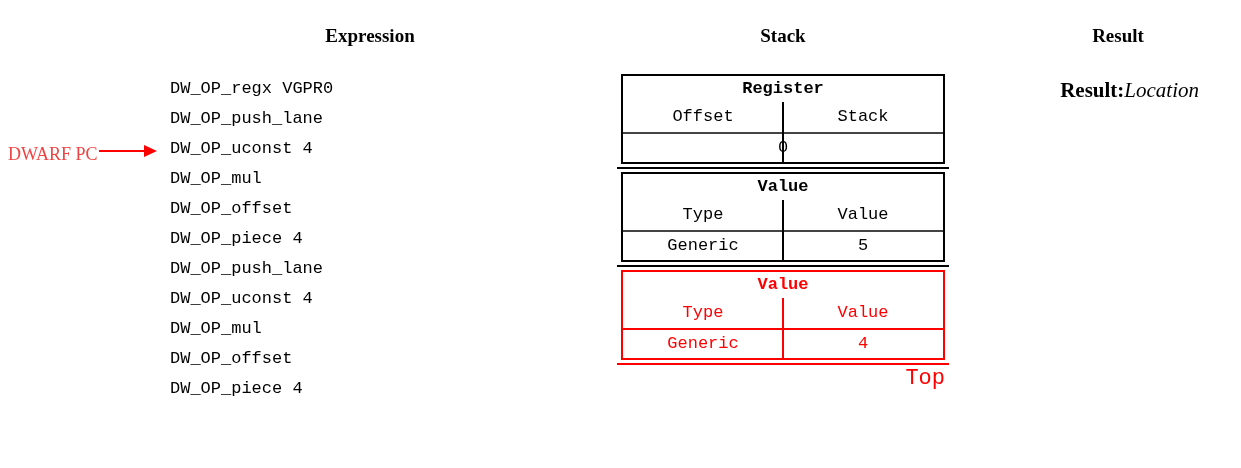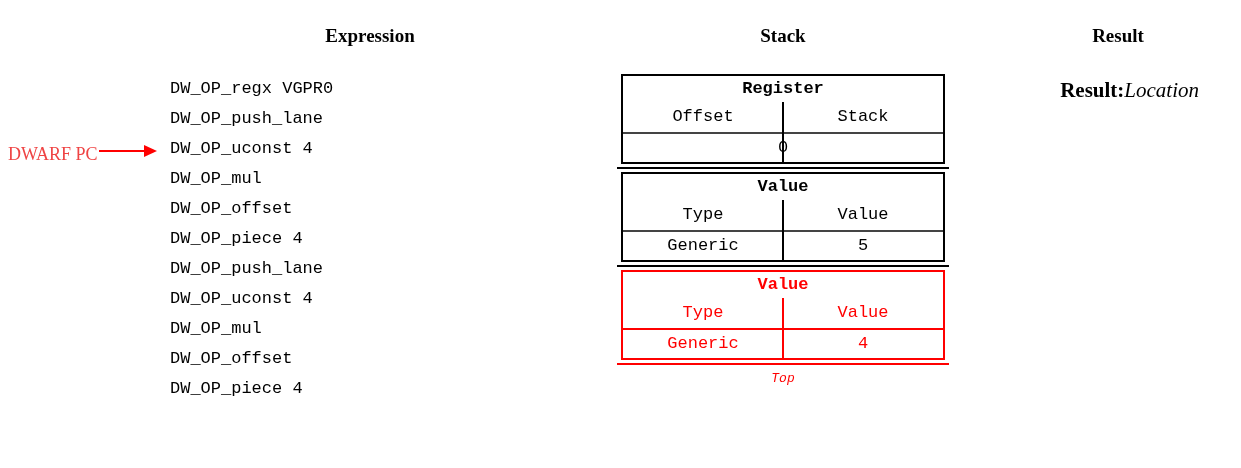--- a/index.html
+++ b/index.html
@@ -158,24 +158,23 @@
     height: 2px;
     background: #000000;
     margin-top: 3px;
     margin-bottom: 3px;
   }
   .entry-sep.red { background: #ff0000; }
 
   
   #stack-top-label {
     font-family: "Liberation Mono", monospace;
-    font-style: italic;
-    font-size: 13px;
+    font-size: 22px;
     line-height: 22px;
-    text-align: center;
+    text-align: right;
     color: #ff0000;
     white-space: pre;
   }
 
   
   #context-list {
     position: absolute;
     right: 42px;
     top: 78px;
     text-align: right;

